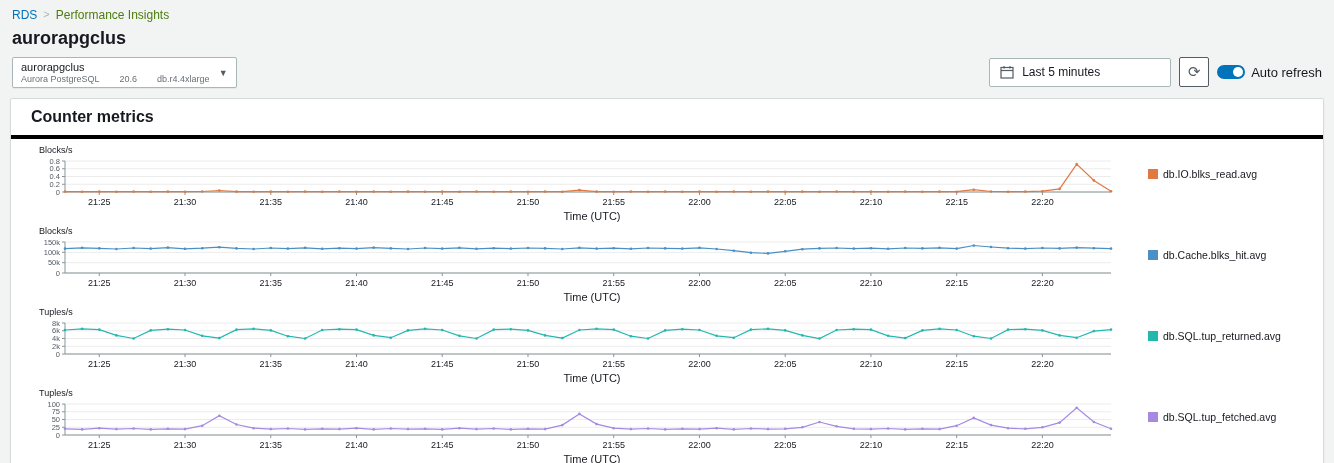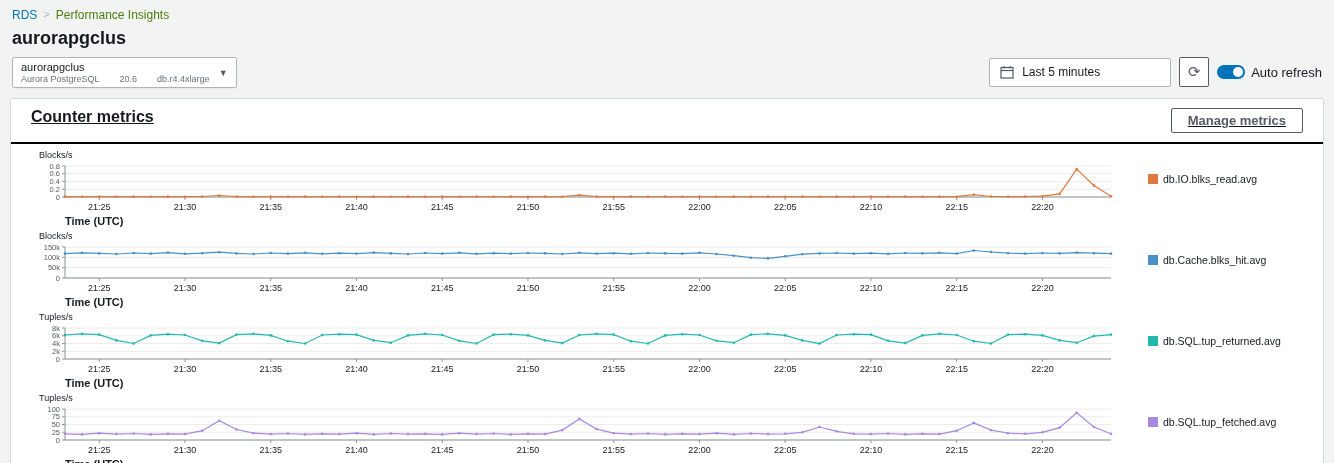--- a/index.html
+++ b/index.html
@@ -41,37 +41,37 @@
   .toggle { width: 28px; height: 14px; border-radius: 8px; background: #0073bb; position: relative; cursor: pointer; }
   .toggle .knob { position: absolute; top: 2px; right: 2px; width: 10px; height: 10px; border-radius: 50%; background: #fff; }
   .toggle-label { font-size: 13px; }
 
   .card {
     margin: 10px 10px 0 10px; background: #fff;
     border: 1px solid #d5dbdb; border-radius: 2px;
     box-shadow: 0 1px 1px rgba(0,28,36,.15);
   }
   .card-header {
-    display: flex; justify-content: space-between; align-items: flex-start;
-    padding: 9px 20px; border-bottom: 2px solid #000000; text-decoration: underline;
+    display: flex; justify-content: space-between; align-items: center;
+    padding: 9px 20px; border-bottom: 4px solid #000000;
   }
   .card-title { font-size: 16px; font-weight: bold; }
   .manage-btn {
     background: #fff; border: 1px solid #545b64; border-radius: 2px;
     font-size: 13px; font-weight: bold; color: #545b64; padding: 4px 16px; cursor: pointer;
     font-family: "Liberation Sans", sans-serif;
   }
   .charts { padding: 6px 16px 2px 16px; }
   .chart-block { margin-bottom: 2px; }
   .ylab { font-size: 9px; color: #16191f; margin-left: 12px; height: 11px; }
   .chart-row { display: flex; align-items: flex-start; }
   .legend { display: flex; align-items: center; gap: 5px; margin-left: 10px; margin-top: 12px; white-space: nowrap; padding-left: 21px; }
   .legend .swatch { width: 10px; height: 10px; display: inline-block; }
   .legend .ltext { font-size: 10.5px; color: #16191f; }
-  .xlab { font-size: 11px; font-weight: bold; text-align: left; margin-left: 38px; width: 1054px; height: 14px; }
+  .xlab { font-size: 11px; font-weight: normal; text-align: center; margin-left: 38px; width: 1054px; height: 14px; }
   svg text { font-family: "Liberation Sans", sans-serif; }
 </style>
 </head>
 <body>
 
 <div class="topbar">
   <div class="breadcrumb">
     <span class="link">RDS</span>
     <span class="sep">&gt;</span>
     <span class="current">Performance Insights</span>
@@ -108,21 +108,20 @@
         </div>
         <span class="toggle-label">Auto refresh</span>
       </div>
     </div>
   </div>
 </div>
 
 <div class="card">
   <div class="card-header">
     <div class="card-title">Counter metrics</div>
-    <button class="manage-btn">Manage metrics</button>
   </div>
   <div class="charts" id="charts">
       <div class="chart-block">
         <div class="ylab">Blocks/s</div>
         <div class="chart-row">
           <svg width="1090" height="54">
             <line x1="38" x2="1084" y1="36" y2="36" stroke="#ececec" stroke-width="1"></line>
             <line x1="35" x2="38" y1="36" y2="36" stroke="#879596" stroke-width="1"></line>
             <text x="33" y="38.5" text-anchor="end" font-size="7.5" fill="#545b64">0</text>
             <line x1="38" x2="1084" y1="28.25" y2="28.25" stroke="#ececec" stroke-width="1"></line>

